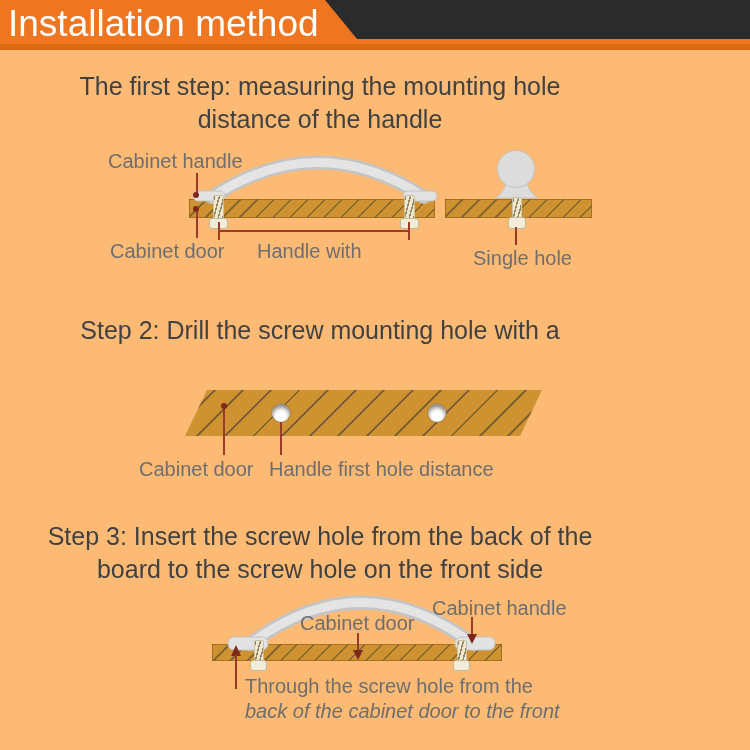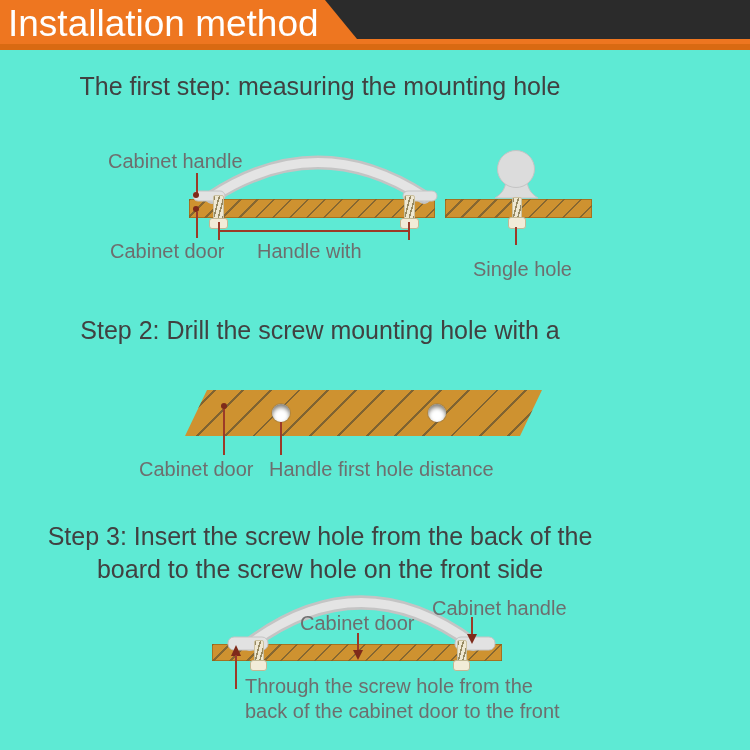--- a/index.html
+++ b/index.html
@@ -1,16 +1,16 @@
 <!DOCTYPE html>
 <html><head>
 <meta charset="utf-8">
 <style>
   html,body{margin:0;padding:0;background:#fff;}
-  .stage{position:relative;width:750px;height:750px;background:#5eead4;overflow:hidden;
+  .stage{position:relative;width:750px;height:750px;background:#fdba74;overflow:hidden;
          font-family:"Liberation Sans",sans-serif;}
   
   .hdr{position:absolute;left:0;top:0;width:750px;height:50px;background:#EE7620;}
   .hdr::after{content:"";position:absolute;left:0;bottom:0;width:100%;height:6px;background:#D96A12;}
   .hdr-dark{position:absolute;left:320px;top:0;width:430px;height:39px;background:#2B2B2B;
             clip-path:polygon(5px 0,100% 0,100% 100%,37px 100%);}
   .hdr-title{position:absolute;left:8px;top:0;line-height:48px;font-size:37px;color:#ffffff;
              white-space:nowrap;z-index:2;}
   
   .stepH{position:absolute;left:0;width:640px;text-align:center;font-size:25px;line-height:33px;
@@ -44,20 +44,21 @@
 
 <div class="stage">
 
   <div class="hdr">
     <div class="hdr-dark"></div>
     <div class="hdr-title">Installation method</div>
   </div>
 
   <div class="stepH" style="top:70px;">
     <div>The first step: measuring the mounting hole</div>
+    <div>distance of the handle</div>
   </div>
   <div class="stepH" style="top:314px;">
     <div>Step 2: Drill the screw mounting hole with a</div>
   </div>
   <div class="stepH" style="top:520px;">
     <div>Step 3: Insert the screw hole from the back of the</div>
     <div>board to the screw hole on the front side</div>
   </div>
 
   <div class="wood" style="left:189px;top:199px;width:246px;height:19px;"></div>
@@ -113,23 +114,23 @@
   <div class="rl" style="left:471px;top:617px;width:2px;height:18px;"></div>
   <div class="arrD" style="left:467px;top:634px;"></div>
   <div class="rl" style="left:357px;top:633px;width:2px;height:18px;"></div>
   <div class="arrD" style="left:353px;top:650px;"></div>
   <div class="arrU" style="left:231px;top:645px;"></div>
   <div class="rl" style="left:235px;top:655px;width:2px;height:34px;"></div>
 
   <div class="lbl" style="left:108px;top:149px;">Cabinet handle</div>
   <div class="lbl" style="left:110px;top:239px;">Cabinet door</div>
   <div class="lbl" style="left:257px;top:239px;">Handle with</div>
-  <div class="lbl" style="left:473px;top:246px;margin-top:11px;">Single hole</div>
+  <div class="lbl" style="left:473px;top:246px;">Single hole</div>
 
   <div class="lbl" style="left:139px;top:457px;">Cabinet door</div>
   <div class="lbl" style="left:269px;top:457px;">Handle first hole distance</div>
 
   <div class="lbl" style="left:432px;top:596px;">Cabinet handle</div>
   <div class="lbl" style="left:300px;top:611px;">Cabinet door</div>
   <div class="lbl" style="left:245px;top:674px;">Through the screw hole from the</div>
-  <div class="lbl" style="left:245px;top:699px;">back of the cabinet door to the front</div>
+  <div class="lbl" style="left:245px;top:699px;font-style:italic;">back of the cabinet door to the front</div>
 
 </div>
 
 </body></html>

